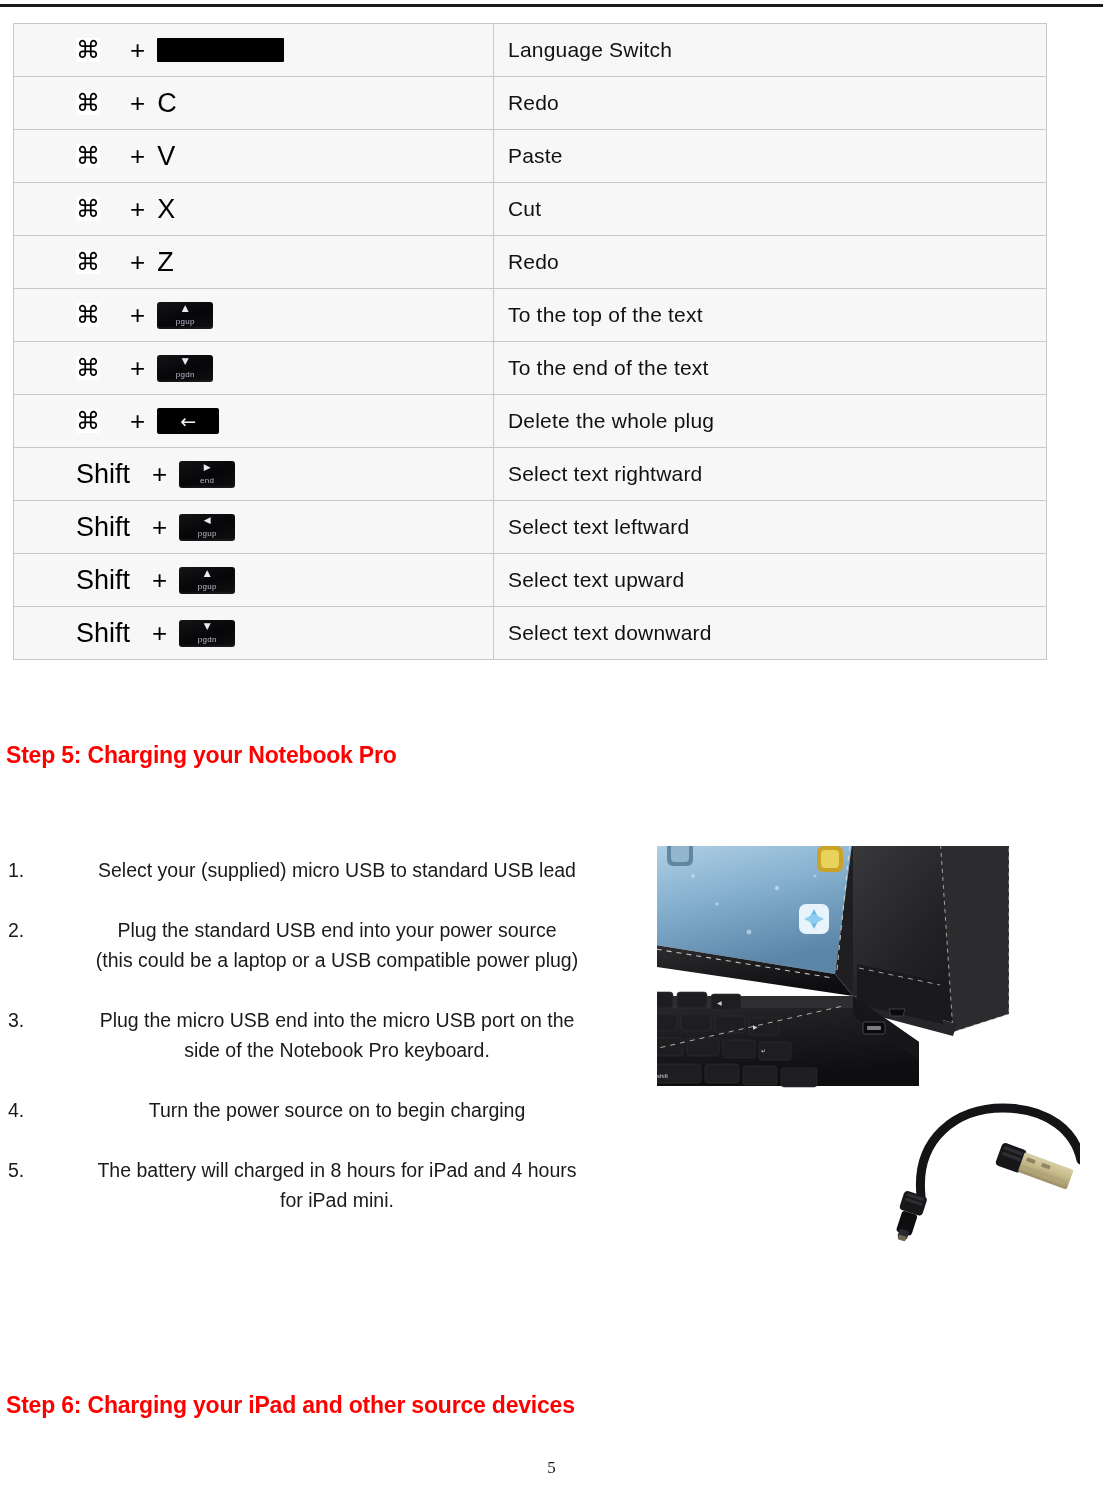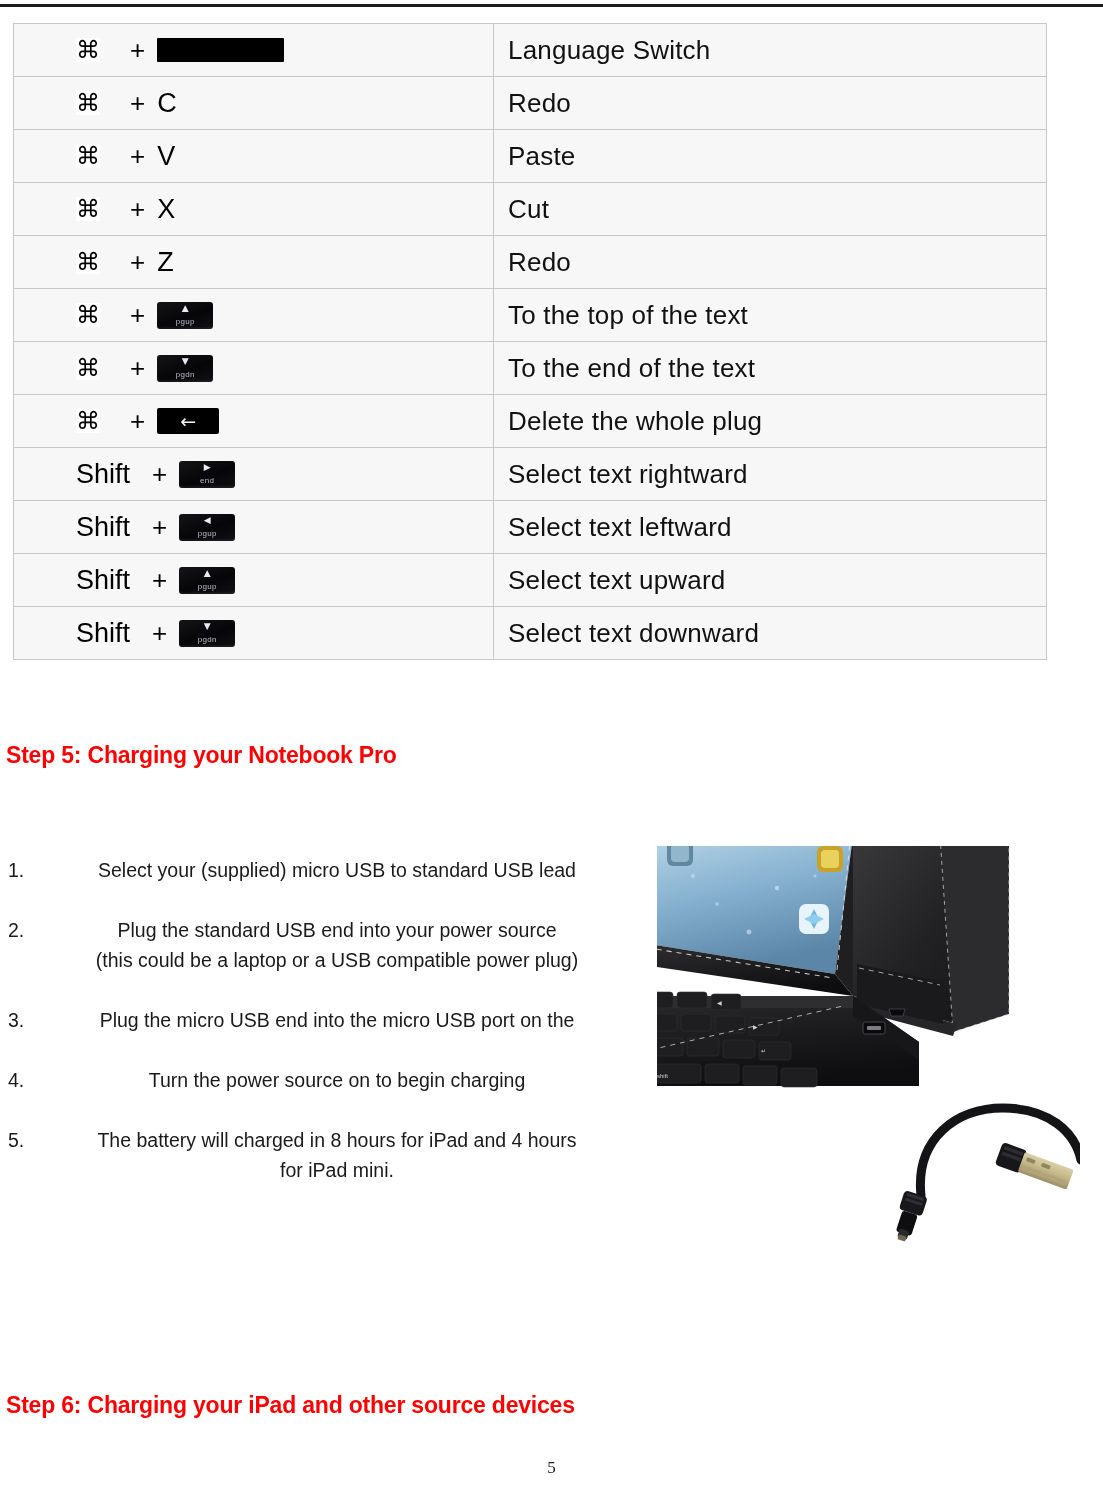--- a/index.html
+++ b/index.html
@@ -70,21 +70,21 @@
     font-family: "Liberation Sans", sans-serif;
   }
   .mod-key.word + .plus-sign { margin-left: 22px; }
 
   .desc-cell {
     height: 52px;
     display: flex;
     align-items: center;
     padding-left: 14px;
     box-sizing: border-box;
-    font-size: 26px;
+    font-size: 21px;
     color: #111;
     letter-spacing: 0.2px;
     font-family: "Liberation Sans", sans-serif;
   }
 
   
   .keycap {
     display: inline-block;
     position: relative;
     background: #070708;
@@ -394,20 +394,21 @@
       <span class="line">Select your (supplied) micro USB to standard USB lead</span>
     </li>
     <li>
       <span class="marker">2.</span>
       <span class="line">Plug the standard USB end into your power source</span>
       <span class="line">(this could be a laptop or a USB compatible power plug)</span>
     </li>
     <li>
       <span class="marker">3.</span>
       <span class="line">Plug the micro USB end into the micro USB port on the</span>
+      <span class="line">side of the Notebook Pro keyboard.</span>
     </li>
     <li>
       <span class="marker">4.</span>
       <span class="line">Turn the power source on to begin charging</span>
     </li>
     <li>
       <span class="marker">5.</span>
       <span class="line">The battery will charged in 8 hours for iPad and 4 hours</span>
       <span class="line">for iPad mini.</span>
     </li>

